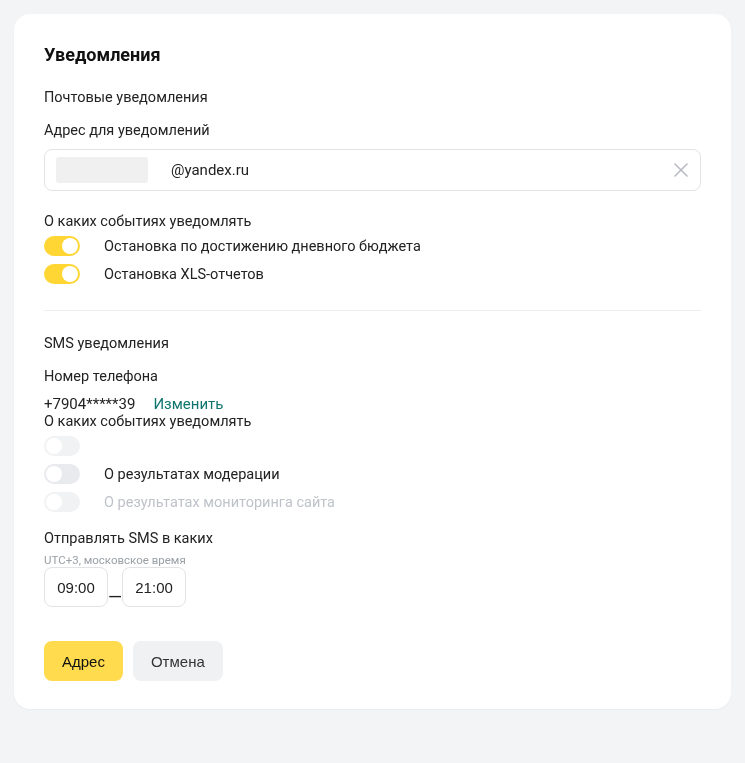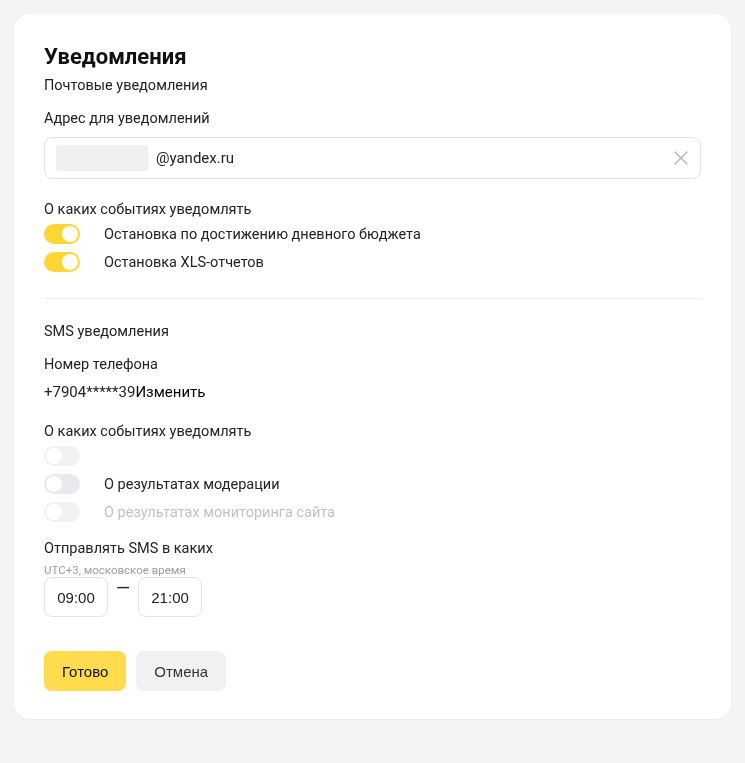--- a/index.html
+++ b/index.html
@@ -4,36 +4,36 @@
   <style>
     * {box-sizing:border-box;margin:0;padding:0}
     body {
       font-family:-apple-system,BlinkMacSystemFont,"Segoe UI",Roboto,Arial,sans-serif;
       background:#f3f4f6;padding:14px;width:745px;color:#111
     }
     .card {
       background:#fff;border-radius:16px;padding:30px 30px 28px;
       box-shadow:0 1px 2px rgba(0,0,0,.04)
     }
-    .title {font-size:22px;font-weight:700;margin-bottom:8px}
+    .title {font-size:18px;font-weight:700;margin-bottom:24px}
     .section-label {font-size:14.5px;color:#222;margin-bottom:16px}
     .field-label {font-size:14.5px;color:#222;margin-bottom:10px}
     .email-input-wrap {
       position:relative;margin-bottom:22px
     }
     .email-input {
       width:100%;height:42px;border:1px solid #e1e3e6;border-radius:8px;
       padding:0 40px 0 12px;font-size:15px;color:#222;background:#fff;outline:none
     }
     .email-prefix-mask{
       position:absolute;left:12px;top:8px;height:26px;width:92px;
       background:#f0f0f0;border-radius:3px;pointer-events:none
     }
     .email-visible{
-      position:absolute;left:112px;top:0;height:40px;line-height:42px;
+      position:absolute;left:127px;top:0;height:40px;line-height:42px;
       font-size:15px;color:#222;pointer-events:none
     }
     .clear-btn {
       position:absolute;right:10px;top:50%;transform:translateY(-50%);
       width:20px;height:20px;background:none;border:none;cursor:pointer;
       display:flex;align-items:center;justify-content:center
     }
     .clear-btn svg{stroke:#b8bcc2;width:14px;height:14px}
     .toggle-row {display:flex;align-items:center;gap:24px;margin-bottom:8px}
     .toggle {
@@ -46,25 +46,25 @@
     .toggle .knob {
       position:absolute;width:16px;height:16px;border-radius:50%;background:#fff;
       top:2px;transition:none
     }
     .toggle.on .knob{left:18px}
     .toggle.off .knob, .toggle.disabled .knob{left:2px}
     .toggle.disabled.off .knob{background:#fff}
     .toggle-label {font-size:14.5px;color:#222}
     .toggle-label.muted{color:#bfc3c9}
     hr.divider{border:none;border-top:1px solid #eceef1;margin:26px 0 24px}
-    .phone-row{display:flex;align-items:flex-end;margin-bottom:22px}
+    .phone-row{display:flex;align-items:flex-end;gap:18px;}
     .phone{font-size:15px;color:#222}
-    .change-link{font-size:15px;color:#000000;text-decoration:none;cursor:pointer}
+    .change-link{font-size:15px;color:#0f766e;text-decoration:none;cursor:pointer}
     .tz-note{font-size:11.5px;color:#9aa0a6;margin-top:6px;}
-    .time-row{display:flex;align-items:flex-start;gap:8px}
+    .time-row{display:flex;align-items:flex-end;gap:0}
     .time-input{
       width:64px;height:40px;border:1px solid #e1e3e6;border-radius:8px;
       text-align:center;font-size:15px;color:#222;outline:none;background:#fff
     }
     .dash{color:#222;font-size:18px}
     .footer{display:flex;gap:10px;margin-top:34px}
     .btn{
       height:40px;padding:0 18px;border:none;border-radius:8px;font-size:15px;
       cursor:pointer
     }
@@ -142,16 +142,16 @@
   <div class="field-label" style="margin-bottom:0">Отправлять SMS в каких</div>
   <div class="tz-note">UTC+3, московское время</div>
 
   <div class="time-row">
     <input class="time-input" value="09:00" style="">
     <span class="dash">—</span>
     <input class="time-input" value="21:00" style="">
   </div>
 
   <div class="footer">
-    <button class="btn primary">Готово</button>
+    <button class="btn primary">Адрес</button>
     <button class="btn secondary">Отмена</button>
   </div>
 </div>
 
 </body></html>

